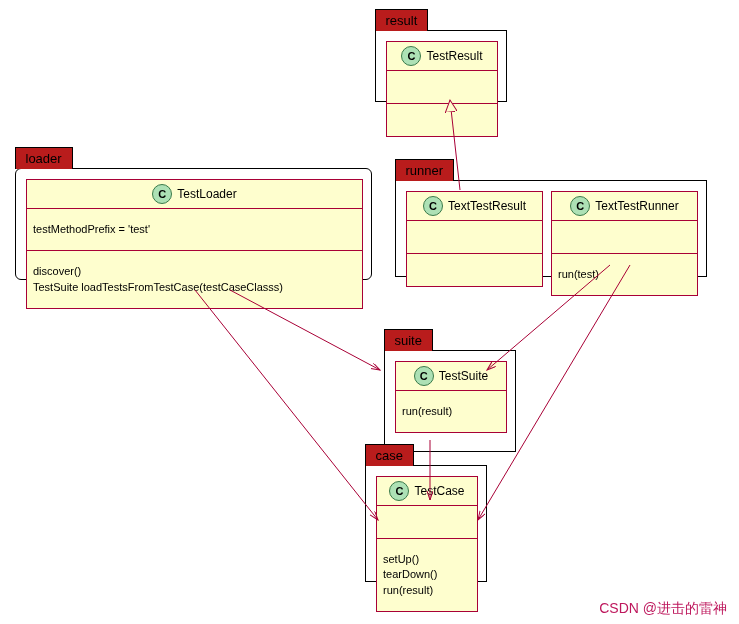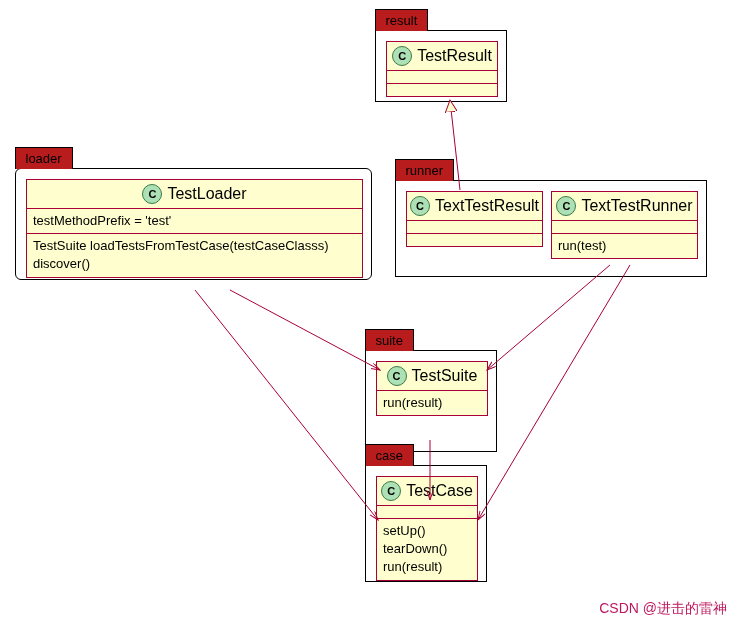--- a/index.html
+++ b/index.html
@@ -49,26 +49,26 @@
     border: 1px solid #3a7a4a;
     display: flex;
     align-items: center;
     justify-content: center;
     font-weight: bold;
     font-size: 11px;
     color: #000;
     flex-shrink: 0;
   }
   .class-name {
-    font-size: 16px;
+    font-size: 12px;
   }
   .class-section {
     border-top: 1.5px solid #a80036;
-    padding: 3px 6px;
-    font-size: 13px;
+    padding: 13px 6px;
+    font-size: 11px;
     line-height: 1.4;
     min-height: 6px;
   }
   svg.connections {
     position: absolute;
     top: 0;
     left: 0;
     width: 739px;
     height: 624px;
     pointer-events: none;
@@ -98,22 +98,22 @@
 
 <div class="package" style="left:15px; top:168px; width:355px; height:110px;border-radius:6px;">
   <div class="package-tab">loader</div>
   <div class="class-box" style="left:10px; top:10px; width:335px;">
     <div class="class-header">
       <div class="class-icon">C</div>
       <div class="class-name">TestLoader</div>
     </div>
     <div class="class-section">testMethodPrefix = 'test'</div>
     <div class="class-section">
+      <div>discover()</div>
       <div>TestSuite loadTestsFromTestCase(testCaseClasss)</div>
-      <div>discover()</div>
     </div>
   </div>
 </div>
 
 <div class="package" style="left:395px; top:180px; width:310px; height:95px;">
   <div class="package-tab">runner</div>
   <div class="class-box" style="left:10px; top:10px; width:135px;">
     <div class="class-header">
       <div class="class-icon">C</div>
       <div class="class-name">TextTestResult</div>
@@ -124,21 +124,21 @@
   <div class="class-box" style="left:155px; top:10px; width:145px;">
     <div class="class-header">
       <div class="class-icon">C</div>
       <div class="class-name">TextTestRunner</div>
     </div>
     <div class="class-section"></div>
     <div class="class-section">run(test)</div>
   </div>
 </div>
 
-<div class="package" style="left:365px; top:350px; width:130px; height:100px;">
+<div class="package" style="left:384px; top:350px; width:130px; height:100px;">
   <div class="package-tab">suite</div>
   <div class="class-box" style="left:10px; top:10px; width:110px;">
     <div class="class-header">
       <div class="class-icon">C</div>
       <div class="class-name">TestSuite</div>
     </div>
     <div class="class-section">run(result)</div>
   </div>
 </div>
 

